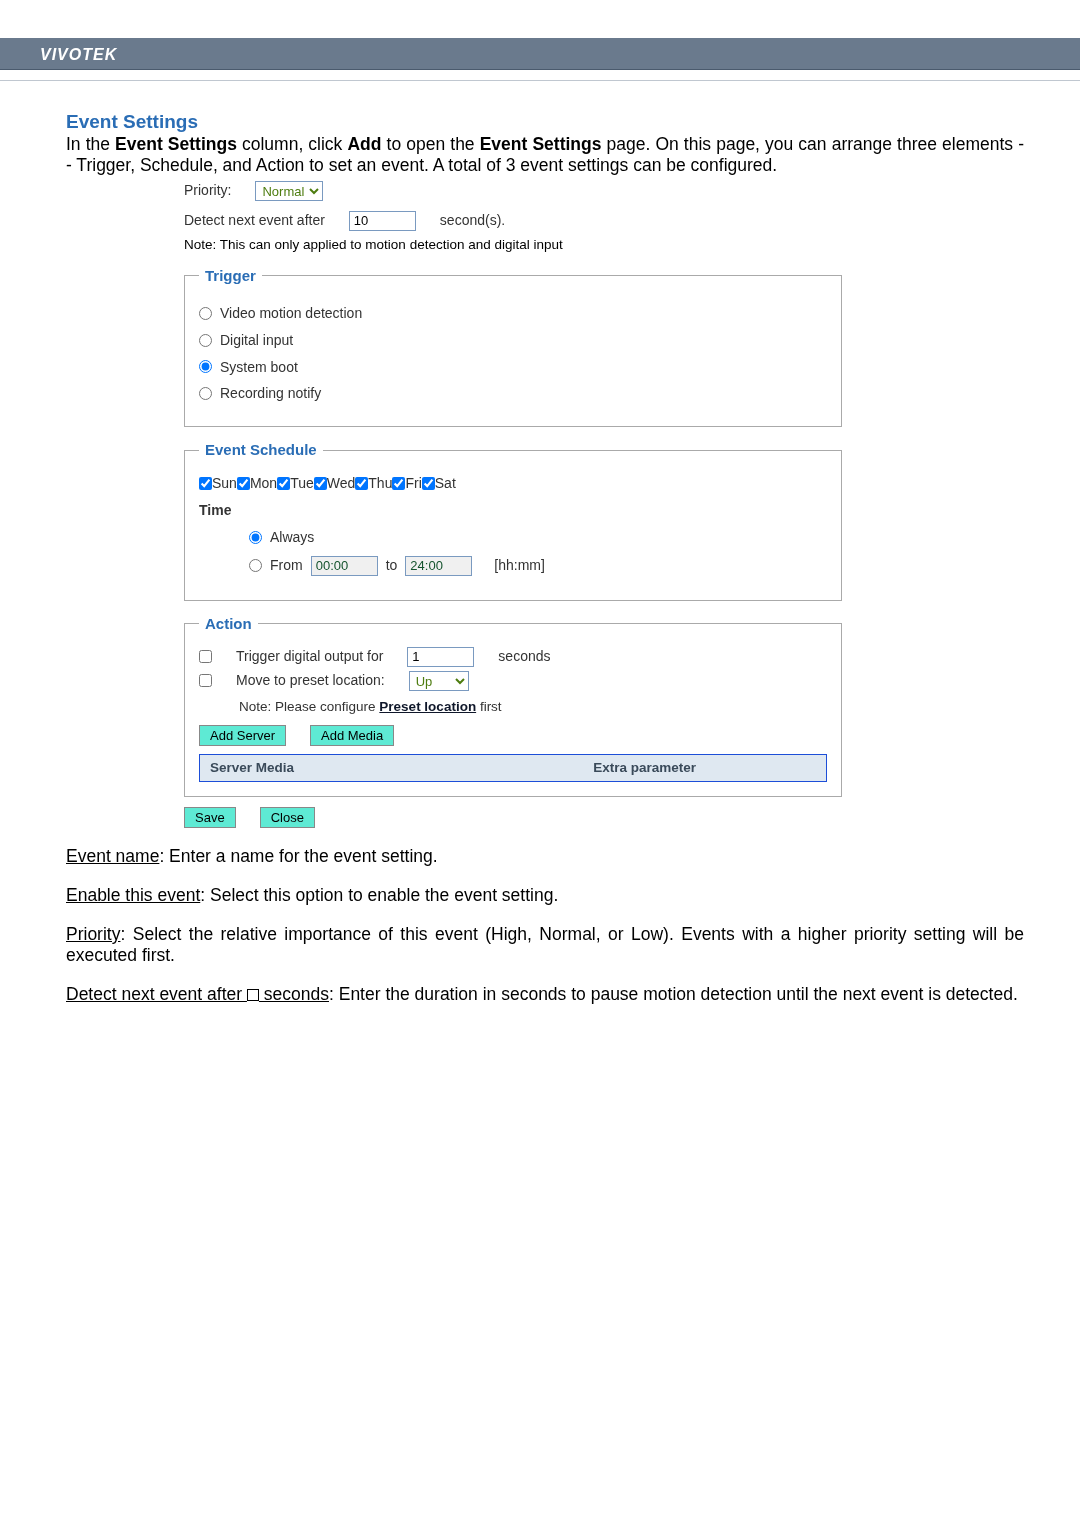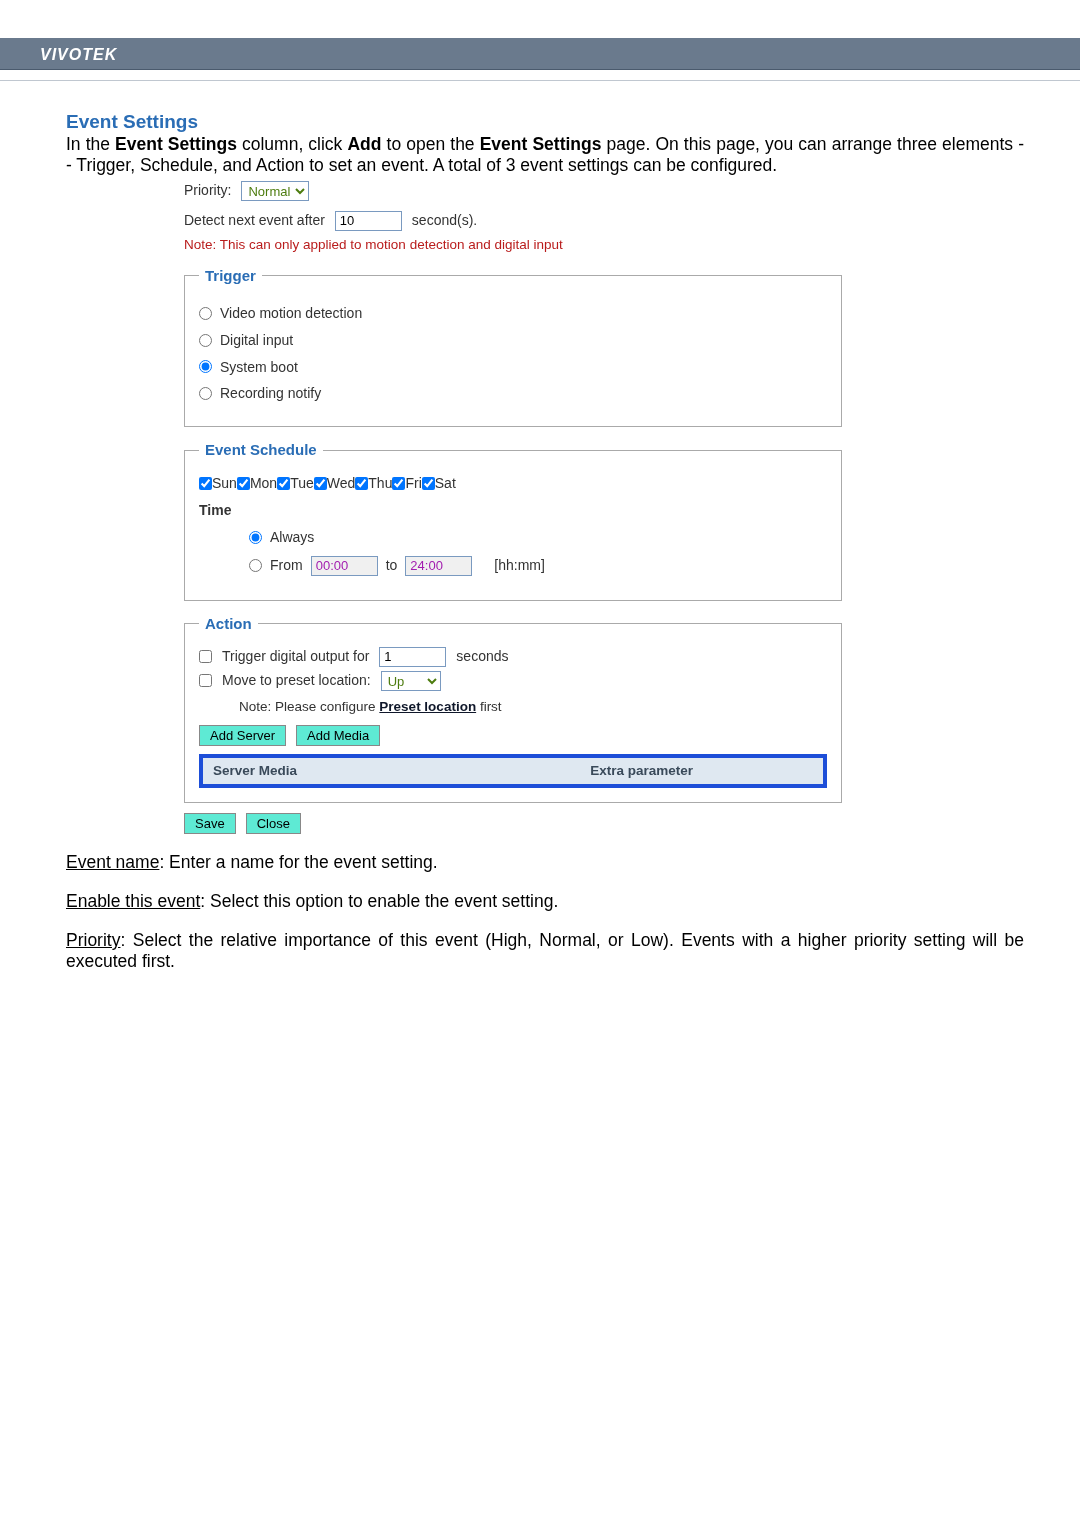--- a/index.html
+++ b/index.html
@@ -49,21 +49,21 @@
     margin-left: 118px;
     margin-top: 5px;
     width: 660px;
     font-size: 14px;
     color: #333;
     font-family: Arial, sans-serif;
   }
   .row {
     display: flex;
     align-items: center;
-    gap: 10px;
+    gap: 24px;
     margin: 4px 0;
   }
   select.sm, input.sm {
     border: 1px solid #7a9ac0;
     font-size: 13px;
     padding: 1px 2px;
     height: 20px;
     box-sizing: border-box;
     font-family: Arial, sans-serif;
   }
@@ -108,43 +108,43 @@
   .btn {
     border: 1px solid #888;
     background: #5eead4;
     padding: 2px 10px;
     font-size: 13px;
     cursor: pointer;
     font-family: Arial, sans-serif;
   }
   .srv-bar {
     background: #dfe8f1;
-    border: 4px solid #1d4ed8;
+    border: 1px solid #1d4ed8;
     padding: 5px 10px;
     display: flex;
     justify-content: space-between;
     font-weight: bold;
     color: #3a4a5a;
     font-size: 13.5px;
     margin-top: 8px;
   }
   .disabled-input {
     background: #f0f0f0;
-    color: #a21caf;
+    color: #14532d;
     width: 50px;
   }
   .under {
     text-decoration: underline;
   }
   .para {
     margin: 18px 0 0 0;
   }
   .note-txt {
     font-size: 13.5px;
-    color: #b91c1c;
+    color: #000000;
     margin: 6px 0 4px 0;
   }
   .link-blue {
     color: #0f172a;
     text-decoration: underline;
     font-weight: bold;
   }
 </style>
 </head>
 <body>
@@ -260,15 +260,18 @@
 
     <div class="para">
       <span class="under">Event name</span><span>: Enter a name for the event setting.</span>
     </div>
     <div class="para">
       <span class="under">Enable this event</span><span>: Select this option to enable the event setting.</span>
     </div>
     <div class="para justify">
       <span class="under">Priority</span><span>: Select the relative importance of this event (High, Normal, or Low). Events with a higher priority setting will be executed first.</span>
     </div>
+    <div class="para justify">
+      <span class="under"><span>Detect next event after </span><span style="border:1px solid #000; display:inline-block; width:10px; height:10px; vertical-align:middle;"></span><span> seconds</span></span><span>: Enter the duration in seconds to pause motion detection until the next event is detected.</span>
+    </div>
   </div>
 
 </div>
 
 </body></html>

